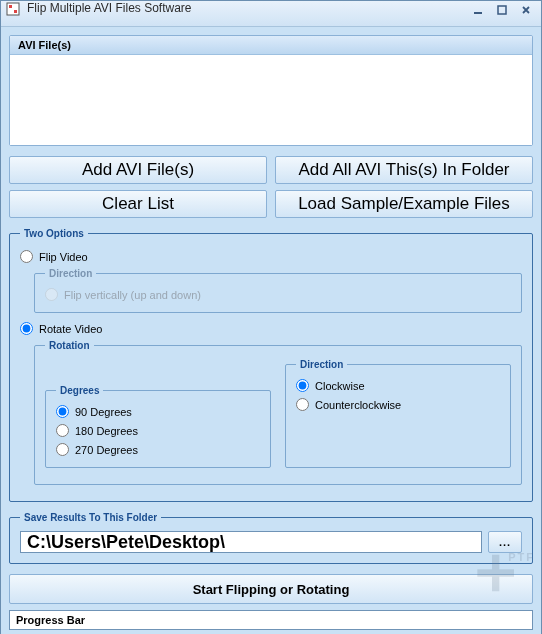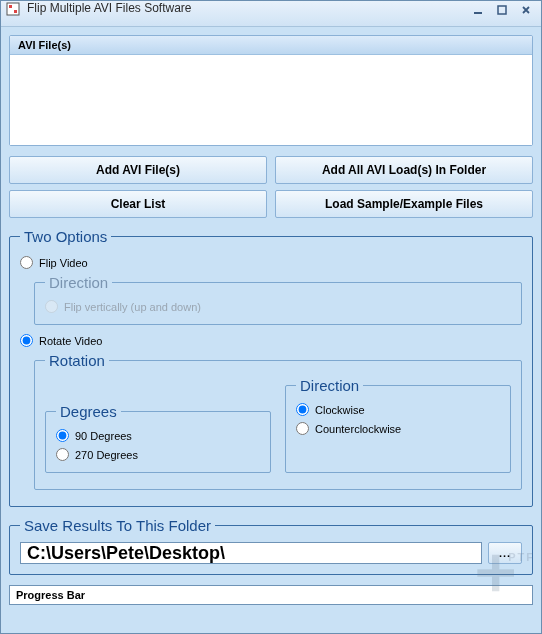--- a/index.html
+++ b/index.html
@@ -9,23 +9,23 @@
 .titlebar .icon-box { width: 16px; height: 16px; margin-right: 6px; display: flex; align-items: center; justify-content: center; }
 .titlebar .title { flex: 1; color: #2b2b2b; font-size: 12px; }
 .titlebar .wbtn { width: 22px; height: 18px; margin-left: 2px; display: flex; align-items: center; justify-content: center; color: #3a5a80; cursor: pointer; }
 .titlebar .wbtn svg { width: 12px; height: 12px; }
 .content { padding: 8px 8px; }
 .panel { background: #c9e1f5; }
 .filebox { border: 1px solid #8bb1d6; border-radius: 2px; background: #fff; margin-bottom: 10px; }
 .filebox-header { background: linear-gradient(to bottom, #dcebfa, #bcd7f0); border-bottom: 1px solid #9dc0e0; padding: 3px 8px; font-weight: bold; border-radius: 2px 2px 0 0; }
 .filebox-body { height: 90px; background: #fff; }
 .btnrow { display: flex; gap: 8px; margin-bottom: 6px; }
-.bigbtn { flex: 1; height: 28px; background: linear-gradient(to bottom, #f2f8fd, #d2e5f6); border: 1px solid #8bb1d6; border-radius: 2px; font-weight: bold; font-size: 12px; cursor: pointer; display: flex; align-items: center; justify-content: center; }
+.bigbtn { flex: 1; height: 28px; background: linear-gradient(to bottom, #f2f8fd, #d2e5f6); border: 1px solid #8bb1d6; border-radius: 2px; font-weight: normal; font-size: 17px; cursor: pointer; display: flex; align-items: center; justify-content: center; }
 fieldset { border: 1px solid #3a6ea5; border-radius: 2px; margin: 0 0 10px 0; padding: 8px 10px 10px 10px; }
-fieldset > legend { color: #1a4d8f; padding: 0 4px; font-size: 15px; }
+fieldset > legend { color: #1a4d8f; padding: 0 4px; font-size: 10px; font-weight: bold; }
 fieldset.nested { border: 1px solid #7da7cf; margin: 2px 0 6px 14px; padding: 6px 10px 8px 10px; }
 fieldset.disabled { color: #9aa6b2; }
 fieldset.disabled legend { color: #7a94b0; }
 .radio-row { display: flex; align-items: center; gap: 6px; padding: 3px 0; }
 .radio-row input { margin: 0; }
 .radio-row label { cursor: pointer; }
 .radio-row.disabled label { color: #9aa6b2; }
 .radio-row.disabled input { opacity: 0.55; }
 .hpair { display: flex; gap: 40px; }
 .two-cols { display: flex; gap: 14px; }
@@ -71,21 +71,21 @@
 
   <div class="content panel">
 
     <div class="filebox">
       <div class="filebox-header">AVI File(s)</div>
       <div class="filebox-body"></div>
     </div>
 
     <div class="btnrow">
       <div class="bigbtn">Add AVI File(s)</div>
-      <div class="bigbtn">Add All AVI Load(s) In Folder</div>
+      <div class="bigbtn">Add All AVI This(s) In Folder</div>
     </div>
     <div class="btnrow" style="margin-bottom:10px;">
       <div class="bigbtn">Clear List</div>
       <div class="bigbtn">Load Sample/Example Files</div>
     </div>
 
     <fieldset>
       <legend>Two Options</legend>
 
       <div class="radio-row">
@@ -110,20 +110,24 @@
         <legend>Rotation</legend>
         <div class="two-cols">
           <fieldset class="nested" style="margin-left:0;margin-top:28px;">
             <legend>Degrees</legend>
             <div class="radio-row">
               <input type="radio" name="deg" checked="" style="">
               <label>90 Degrees</label>
             </div>
             <div class="radio-row">
               <input type="radio" name="deg" style="">
+              <label>180 Degrees</label>
+            </div>
+            <div class="radio-row">
+              <input type="radio" name="deg" style="">
               <label>270 Degrees</label>
             </div>
           </fieldset>
           <fieldset class="nested" style="margin-left:0;">
             <legend>Direction</legend>
             <div class="radio-row">
               <input type="radio" name="rdir" checked="" style="">
               <label>Clockwise</label>
             </div>
             <div class="radio-row">
@@ -136,20 +140,21 @@
     </fieldset>
 
     <fieldset>
       <legend>Save Results To This Folder</legend>
       <div class="saverow">
         <input type="text" value="C:\Users\Pete\Desktop\" style="">
         <div class="browsebtn">...</div>
       </div>
     </fieldset>
 
+    <button class="startbtn">Start Flipping or Rotating</button>
 
     <div class="progressbox">
       <span>Progress Bar</span>
     </div>
 
   </div>
 
   <div class="watermark">
     <svg viewBox="0 0 24 24">
         <path d="M12 2v8H4v4h8v8h4v-8h8v-4h-8V2z" fill="#6a7e92"></path>

